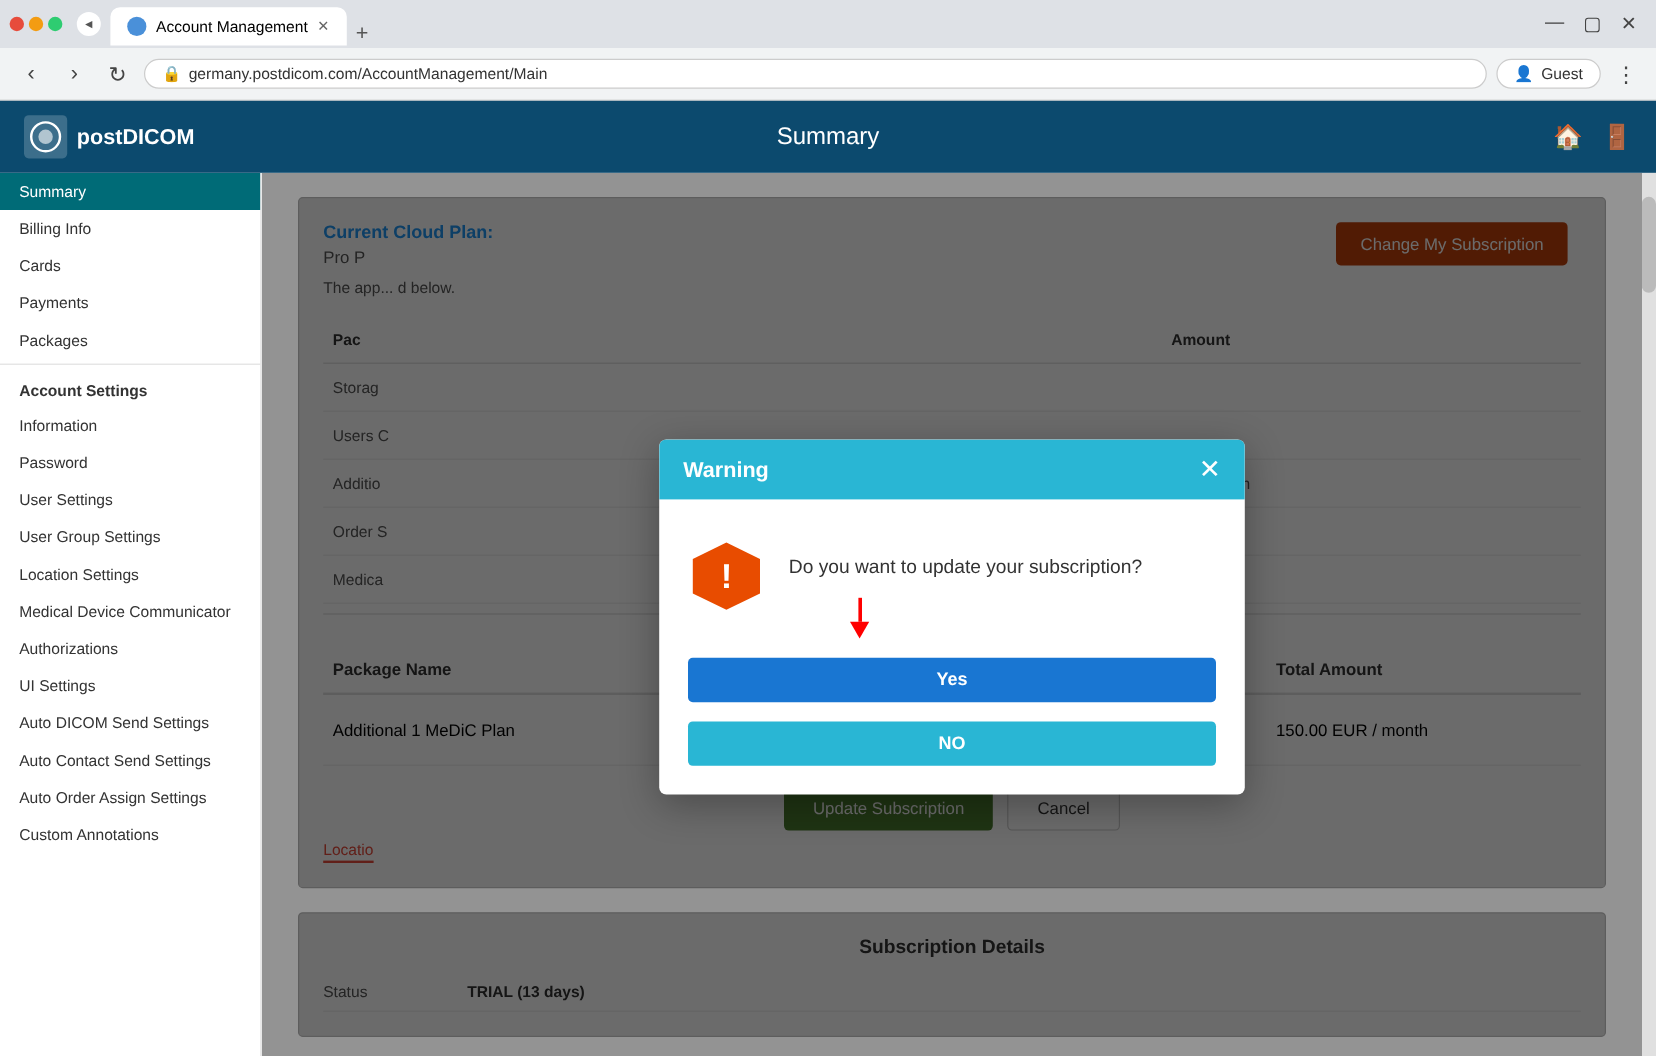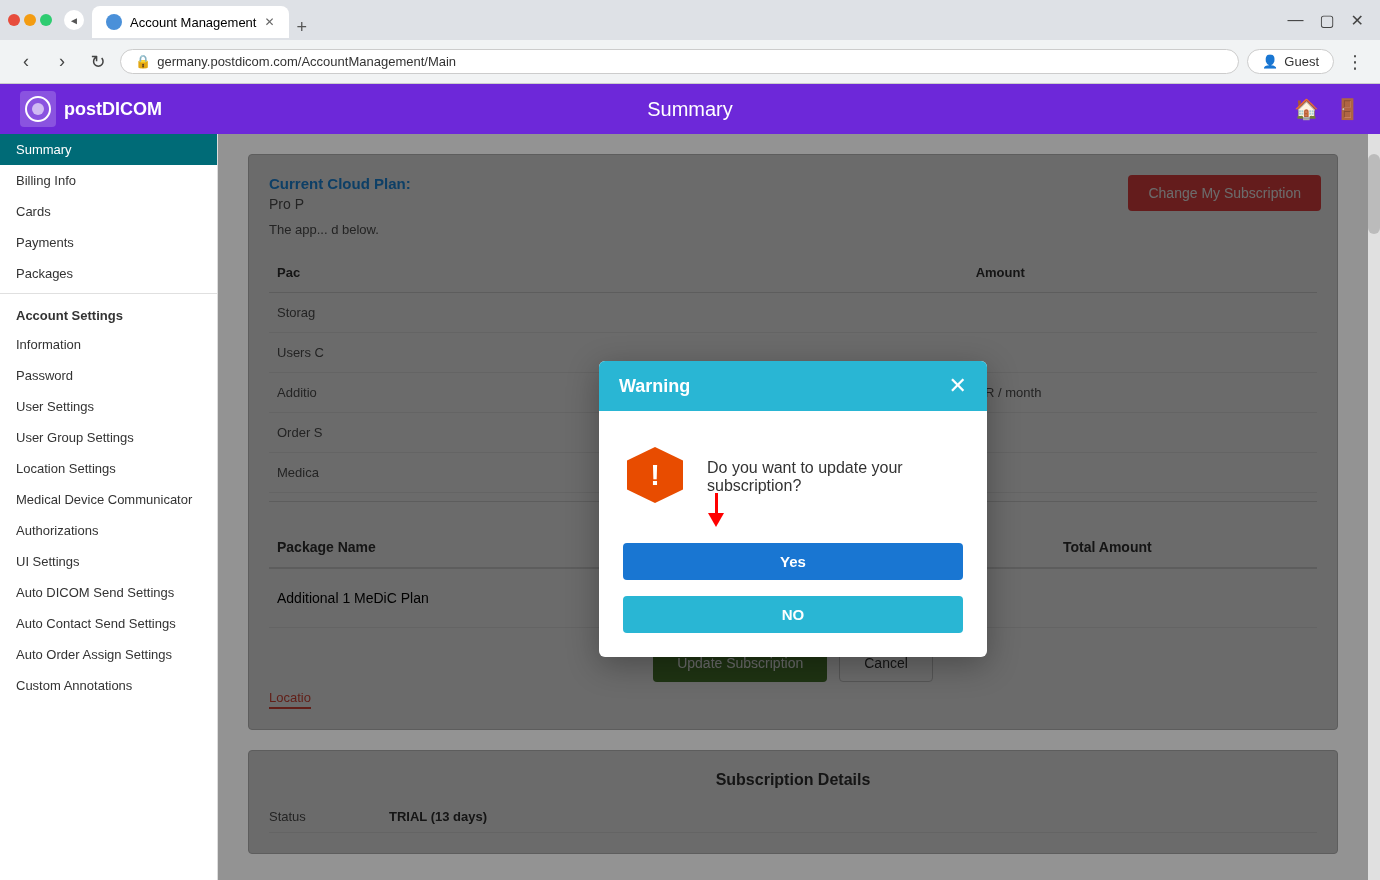--- a/index.html
+++ b/index.html
@@ -17,21 +17,21 @@
     .browser-toolbar { background: #f1f3f4; height: 44px; display: flex; align-items: center; padding: 0 12px; gap: 8px; border-bottom: 1px solid #ccc; }
     .nav-btn { background: none; border: none; font-size: 18px; cursor: pointer; color: #444; width: 28px; height: 28px; border-radius: 50%; display: flex; align-items: center; justify-content: center; }
     .address-bar { flex: 1; background: #fff; border: 1px solid #ccc; border-radius: 20px; padding: 4px 14px; font-size: 13px; display: flex; align-items: center; gap: 6px; }
     .address-bar span { color: #333; font-size: 13px; }
     .profile-btn { background: #fff; border: 1px solid #ccc; border-radius: 20px; padding: 4px 14px; font-size: 13px; cursor: pointer; display: flex; align-items: center; gap: 6px; color: #333; }
     .menu-dots { font-size: 18px; color: #444; cursor: pointer; padding: 0 4px; }
     .address-icon { color: #5f6368; font-size: 14px; }
 
     
     .app-container { width: 1380px; height: 800px; display: flex; flex-direction: column; }
-    .app-header { background: #6d28d9; height: 50px; display: flex; align-items: center; padding: 0 20px; position: relative; }
+    .app-header { background: #0c4a6e; height: 60px; display: flex; align-items: center; padding: 0 20px; position: relative; }
     .app-logo { display: flex; align-items: center; gap: 8px; color: #fff; font-size: 18px; font-weight: bold; }
     .logo-icon { width: 36px; height: 36px; background: rgba(255,255,255,0.2); border-radius: 4px; display: flex; align-items: center; justify-content: center; }
     .app-header-title { position: absolute; left: 50%; transform: translateX(-50%); color: #fff; font-size: 20px; font-weight: normal; }
     .header-icons { margin-left: auto; display: flex; gap: 16px; color: #fff; font-size: 20px; cursor: pointer; }
 
     
     .main-content { display: flex; flex: 1; overflow: hidden; }
     
     
     .sidebar { width: 218px; background: #fff; border-right: 1px solid #ddd; overflow-y: auto; flex-shrink: 0; }
@@ -40,21 +40,21 @@
     .sidebar-item.active { background: #006b77; color: #fff; }
     .sidebar-divider { border: none; border-top: 1px solid #e0e0e0; margin: 4px 0; }
 
     
     .content-area { flex: 1; background: #f5f5f5; overflow-y: auto; position: relative; padding: 20px 30px; }
     
     .content-section { background: #fff; border: 1px solid #ddd; border-radius: 4px; padding: 20px; margin-bottom: 20px; position: relative; }
     .section-link { color: #2196F3; font-size: 15px; font-weight: bold; cursor: pointer; }
     .section-subtitle { font-size: 14px; color: #555; margin: 4px 0 10px; }
     
-    .change-subscription-btn { background: #ef4444; color: #fff; border: none; border-radius: 4px; padding: 10px 20px; font-size: 14px; cursor: pointer; position: absolute; right: 16px; top: 20px; }
+    .change-subscription-btn { background: #c2410c; color: #fff; border: none; border-radius: 4px; padding: 10px 20px; font-size: 14px; cursor: pointer; position: absolute; right: 31px; top: 20px; }
     
     .table-header-row { display: grid; grid-template-columns: 1fr 1fr 1fr; border-bottom: 1px solid #ddd; padding: 8px 0; color: #333; font-weight: bold; font-size: 13px; }
     .table-data-row { display: grid; grid-template-columns: 1fr 1fr 1fr; padding: 8px 0; border-bottom: 1px solid #eee; font-size: 13px; color: #555; }
     .table-cell { padding: 4px 8px; }
     
     .package-section { margin-top: 16px; }
     .package-table-header { display: grid; grid-template-columns: 2fr 1fr 1fr; border-bottom: 2px solid #ddd; padding: 8px 0; font-weight: bold; font-size: 14px; color: #333; }
     .package-table-row { display: grid; grid-template-columns: 2fr 1fr 1fr; padding: 12px 0; align-items: center; border-bottom: 1px solid #eee; }
     .quantity-control { display: flex; align-items: center; gap: 6px; }
     .qty-btn { width: 26px; height: 26px; border: 1px solid #ccc; background: #fff; cursor: pointer; font-size: 16px; display: flex; align-items: center; justify-content: center; border-radius: 3px; }
@@ -65,21 +65,21 @@
     .cancel-btn { background: #fff; color: #333; border: 1px solid #ccc; border-radius: 4px; padding: 10px 24px; font-size: 14px; cursor: pointer; }
     .details-title { font-size: 16px; font-weight: bold; color: #333; margin-bottom: 12px; text-align: center; }
     .details-row { display: flex; padding: 8px 0; border-bottom: 1px solid #eee; font-size: 13px; }
     .details-label { width: 120px; color: #555; }
     .details-value { font-weight: bold; color: #333; }
 
     
     .modal-overlay { position: fixed; top: 80px; left: 0; right: 0; bottom: 0; background: rgba(0,0,0,0.4); z-index: 100; display: flex; align-items: center; justify-content: center; }
     
     
-    .modal { background: #fff; border-radius: 6px; width: 388px; overflow: hidden; box-shadow: 0 8px 32px rgba(0,0,0,0.3); }
+    .modal { background: #fff; border-radius: 6px; width: 488px; overflow: hidden; box-shadow: 0 8px 32px rgba(0,0,0,0.3); }
     .modal-header { background: #29b6d4; padding: 14px 20px; display: flex; align-items: center; justify-content: space-between; }
     .modal-title { color: #fff; font-size: 18px; font-weight: bold; }
     .modal-close { color: #fff; font-size: 22px; cursor: pointer; background: none; border: none; line-height: 1; }
     .modal-body { padding: 32px 24px 24px; display: flex; align-items: flex-start; gap: 20px; }
     .warning-icon { width: 64px; height: 64px; flex-shrink: 0; }
     .modal-message { font-size: 16px; color: #333; padding-top: 16px; }
     .modal-footer { padding: 12px 24px 24px; display: flex; justify-content: center; gap: 16px; flex-direction: column; }
     .modal-yes-btn { background: #1976d2; color: #fff; border: none; border-radius: 4px; padding: 10px 32px; font-size: 15px; cursor: pointer; font-weight: bold; }
     .modal-no-btn { background: #29b6d4; color: #fff; border: none; border-radius: 4px; padding: 10px 32px; font-size: 15px; cursor: pointer; font-weight: bold; }
   </style>
@@ -221,20 +221,21 @@
             </div>
             <div class="package-table-row">
               <div class="table-cell">Additional 1 MeDiC Plan</div>
               <div class="table-cell">
                 <div class="quantity-control">
                   <button class="qty-btn">−</button>
                   <input class="qty-input" type="text" value="3" style="">
                   <button class="qty-btn">+</button>
                 </div>
               </div>
+              <div class="table-cell">150.00 EUR / month</div>
             </div>
           </div>
 
           <div class="action-buttons">
             <button class="update-btn">Update Subscription</button>
             <button class="cancel-btn">Cancel</button>
           </div>
 
           
           <div style="margin-top:8px;font-size:13px;color:#e74c3c;border-bottom:2px solid #e74c3c;display:inline-block;padding-bottom:2px;">Locatio</div>

